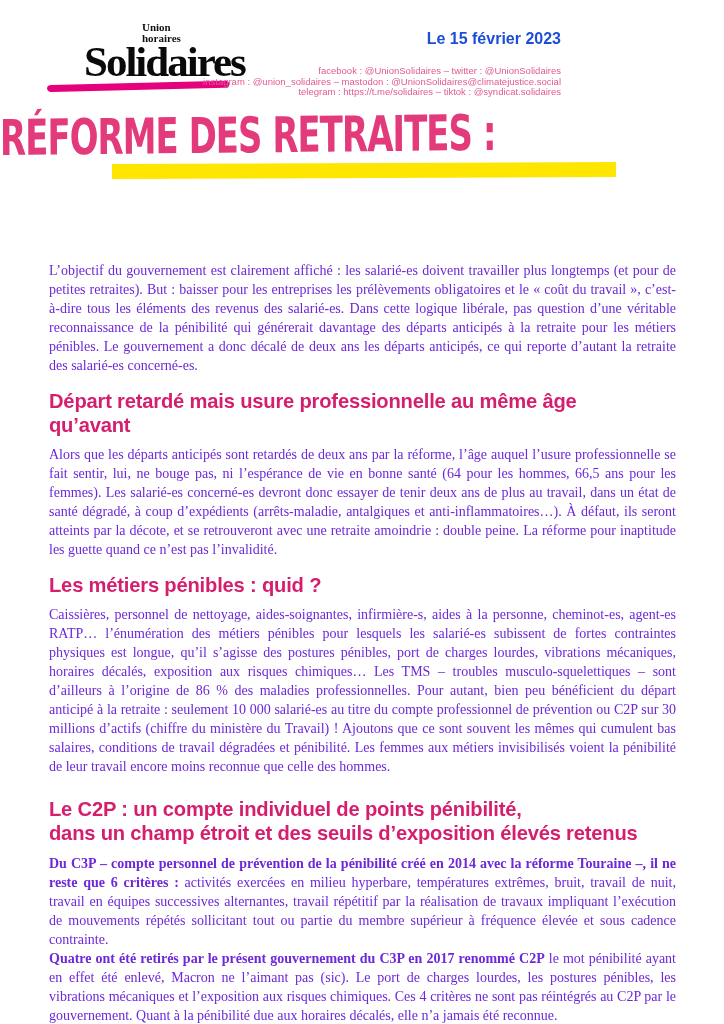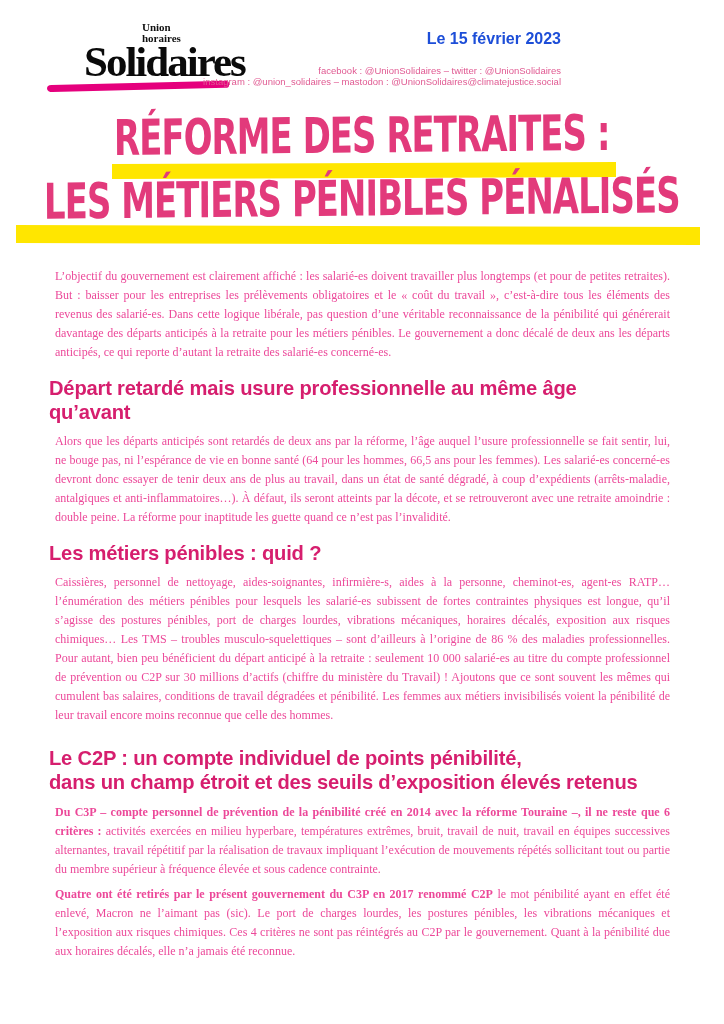--- a/index.html
+++ b/index.html
@@ -17,33 +17,33 @@
                     transform:rotate(-1.4deg); margin:1px 0 0 3px; }
 
   .header-right { position:absolute; top:30px; right:47px; text-align:right; }
   .date { font-family:"Liberation Sans", sans-serif; font-weight:bold; font-size:16px;
           color:#1d4ed8; margin-bottom:18px; }
   .social-line { font-family:"Liberation Sans", sans-serif; font-size:9.5px; line-height:10.5px;
                  color:#e05a92; }
 
   
   .title-block { position:absolute; top:110px; left:0; width:724px; }
-  .title-line { position:relative; text-align:center; white-space:nowrap; height:64px; line-height:56px; }
+  .title-line { position:relative; white-space:nowrap; height:64px; line-height:56px; }
   .title-line .txt { position:relative; z-index:2; display:inline-block;
                      font-family:"DejaVu Sans", sans-serif; font-weight:bold;
                      font-size:34px; letter-spacing:-1px; color:#e23a7b;
                      transform:scale(1,1.45) rotate(-0.4deg); transform-origin:center 62%; }
   .title-line .bar { position:absolute; z-index:1; background:#ffe600; }
   .t1 .bar { left:112px; right:108px; top:53px; height:15px; transform:rotate(-0.2deg); }
   .t2 { height:68px; line-height:54px; }
   .t2 .bar { left:16px; right:24px; top:52px; height:18px; transform:rotate(0.15deg); }
 
   
   .content { position:absolute; top:261px; left:49px; width:627px; }
-  .para { margin:6px; text-align:justify; font-size:12px; line-height:19px; color:#ec4899; }
+  .para { margin:0; text-align:justify; font-size:14px; line-height:19px; color:#6d28d9; }
   .section-heading { font-family:"Liberation Sans", sans-serif; font-weight:bold;
                      font-size:21px; line-height:24px; color:#d61e6e;
                      letter-spacing:-0.2px; margin:14px 0 8px 0;
                      transform:scaleX(0.96); transform-origin:left center; }
   .section-heading.two-line { margin-top:21px; margin-bottom:9px; }
   .lead { font-weight:bold; }
 </style>
 </head>
 <body>
 
@@ -55,30 +55,27 @@
       <div>horaires</div>
     </div>
     <div class="logo-word">Solidaires</div>
     <div class="logo-underline"></div>
   </div>
 
   <div class="header-right">
     <div class="date">Le 15 février 2023</div>
     <div class="social-line">facebook : @UnionSolidaires – twitter : @UnionSolidaires</div>
     <div class="social-line">instagram : @union_solidaires – mastodon : @UnionSolidaires@climatejustice.social</div>
+    <div class="social-line">telegram : https://t.me/solidaires – tiktok : @syndicat.solidaires</div>
   </div>
 
   <div class="title-block">
     <div class="title-line t1">
       <span class="bar"></span>
       <span class="txt">RÉFORME DES RETRAITES :</span>
-    </div>
-    <div class="title-line t2">
-      <span class="bar"></span>
-      <span class="txt">LES MÉTIERS PÉNIBLES PÉNALISÉS</span>
     </div>
   </div>
 
   <article class="content">
     <p class="para">L’objectif du gouvernement est clairement affiché : les salarié-es doivent travailler plus longtemps (et pour de petites retraites). But : baisser pour les entreprises les prélèvements obligatoires et le « coût du travail », c’est-à-dire tous les éléments des revenus des salarié-es. Dans cette logique libérale, pas question d’une véritable reconnaissance de la pénibilité qui générerait davantage des départs anticipés à la retraite pour les métiers pénibles. Le gouvernement a donc décalé de deux ans les départs anticipés, ce qui reporte d’autant la retraite des salarié-es concerné-es.</p>
 
     <h2 class="section-heading">Départ retardé mais usure professionnelle au même âge qu’avant</h2>
     <p class="para">Alors que les départs anticipés sont retardés de deux ans par la réforme, l’âge auquel l’usure professionnelle se fait sentir, lui, ne bouge pas, ni l’espérance de vie en bonne santé (64 pour les hommes, 66,5 ans pour les femmes). Les salarié-es concerné-es devront donc essayer de tenir deux ans de plus au travail, dans un état de santé dégradé, à coup d’expédients (arrêts-maladie, antalgiques et anti-inflammatoires…). À défaut, ils seront atteints par la décote, et se retrouveront avec une retraite amoindrie : double peine. La réforme pour inaptitude les guette quand ce n’est pas l’invalidité.</p>
 
     <h2 class="section-heading">Les métiers pénibles : quid ?</h2>

